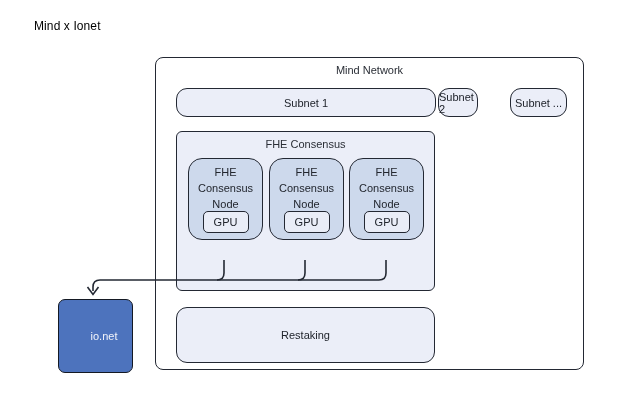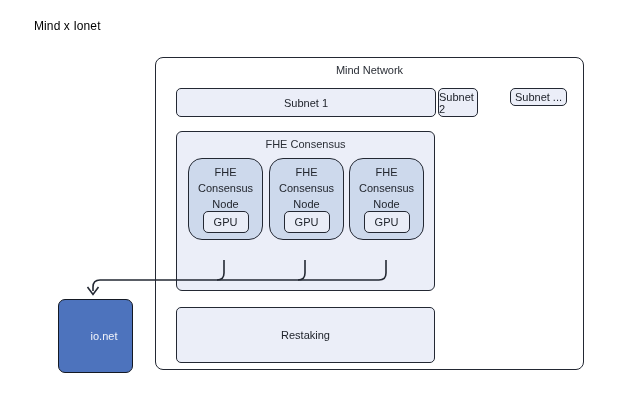--- a/index.html
+++ b/index.html
@@ -14,26 +14,26 @@
   }
   .outer {
     left:155px; top:57px; width:429px; height:313px;
     background:#ffffff; border-radius:8px; border-width:1.8px;
   }
   .net-label {
     position:absolute; top:6px; left:0; width:100%;
     text-align:center; font-size:11px; color:#2a2e36;
   }
   .panel {
-    background:#ebeef8; border-radius:5px;
+    background:#ebeef8; border-radius:11px;
     display:flex; align-items:center; justify-content:center; font-size:11px;
   }
   .subnet1 { left:176px; top:88px; width:260px; height:29px; }
   .subnet2 { left:438px; top:88px; width:40px;  height:29px; }
-  .subnet3 { left:510px; top:88px; width:57px;  height:18px; }
+  .subnet3 { left:510px; top:88px; width:57px;  height:29px; }
   .fhe {
     left:176px; top:131px; width:259px; height:160px;
     background:#ebeef8; border-radius:6px;
   }
   .fhe-label {
     position:absolute; top:6px; left:0; width:100%;
     text-align:center; font-size:11px; color:#2a2e36;
   }
   .fcn {
     position:absolute; top:26px; width:75px; height:82px;

